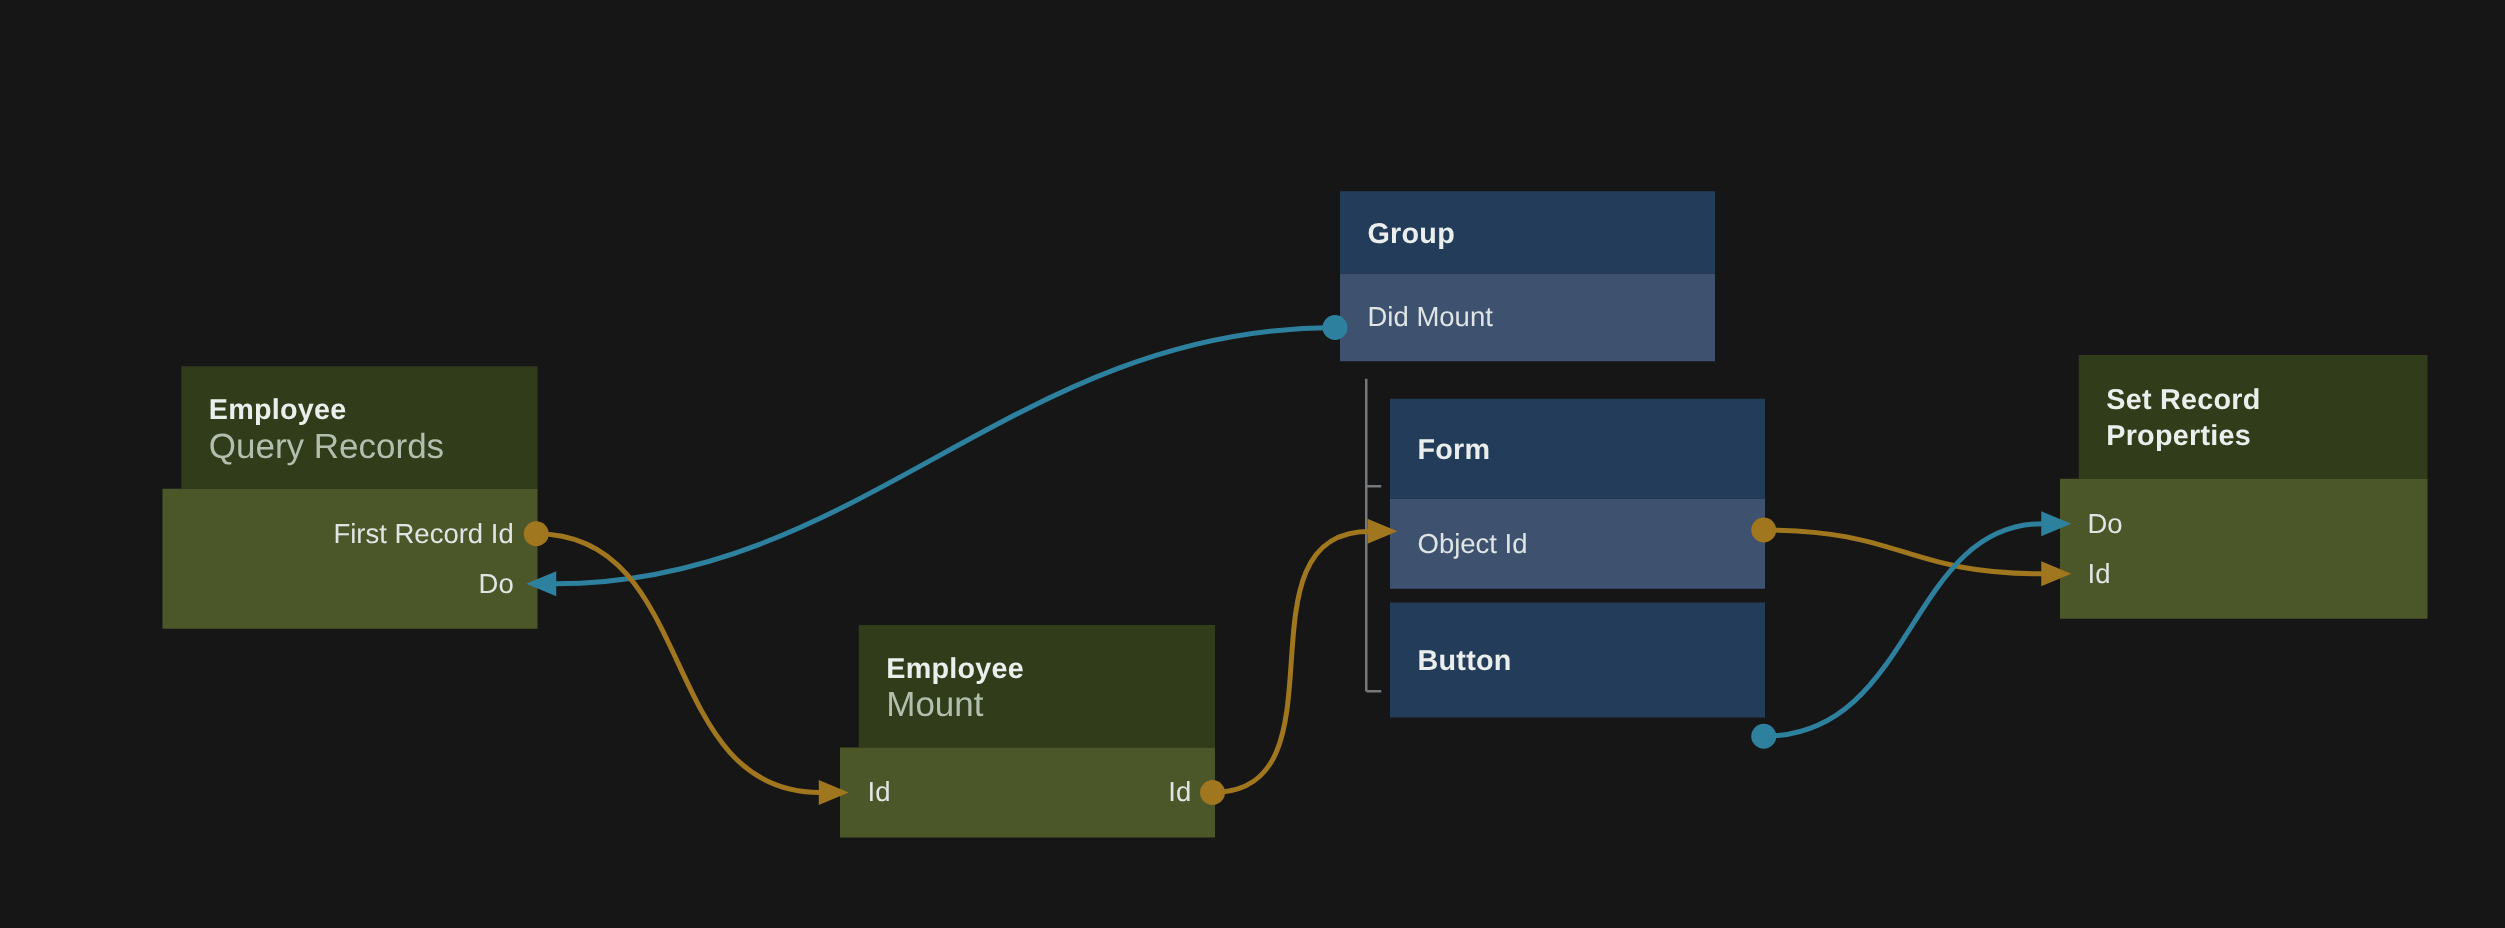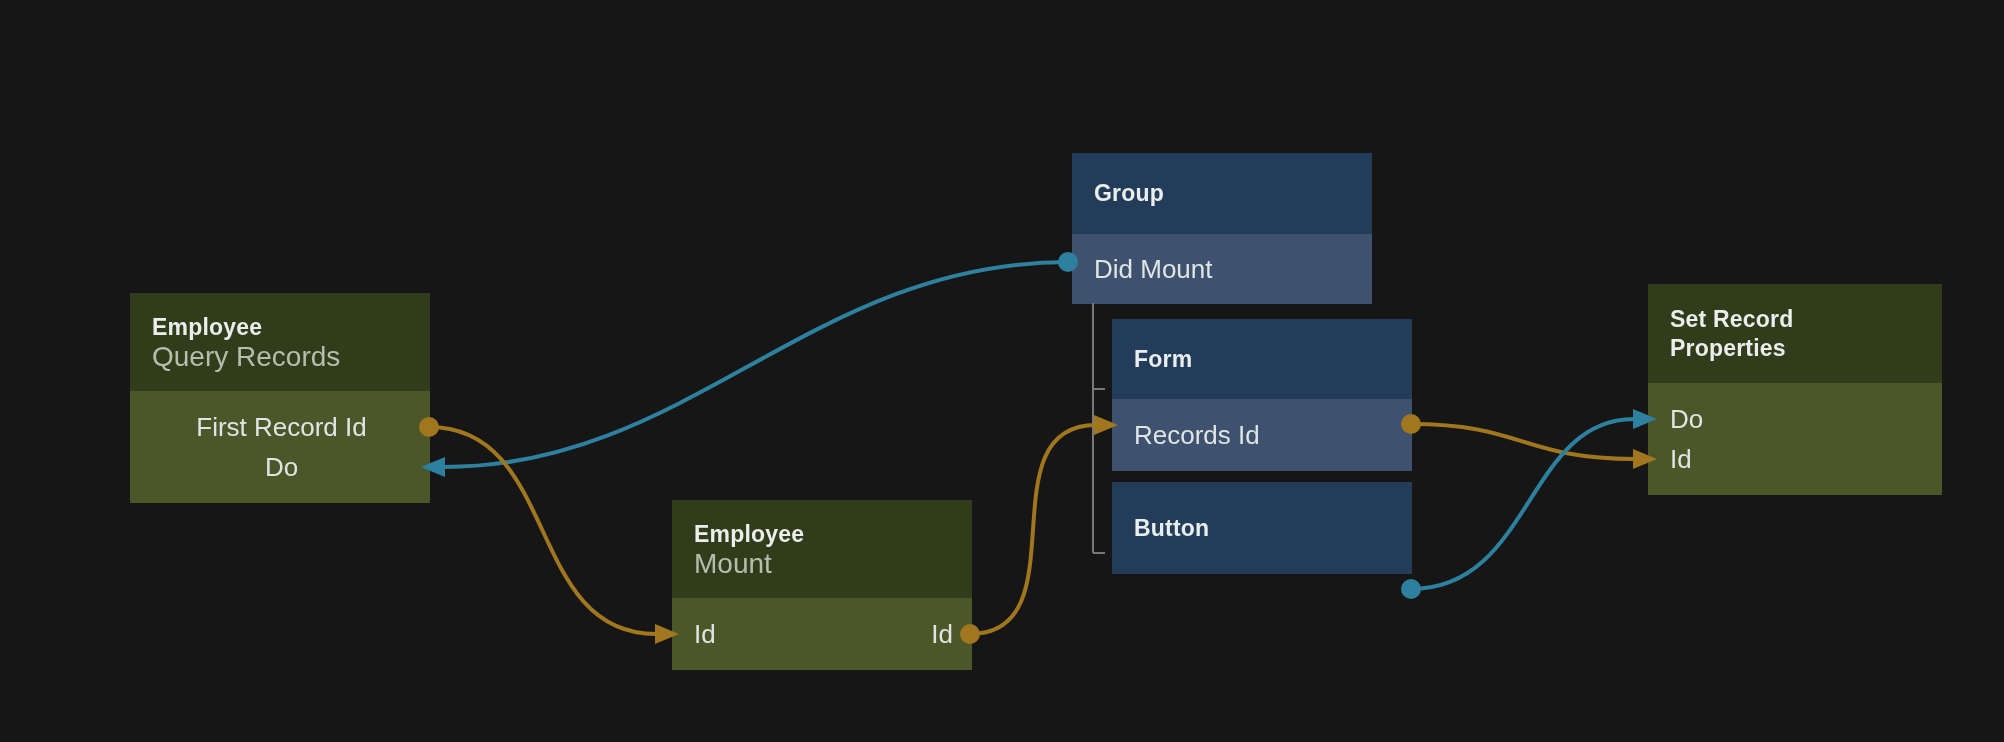--- a/index.html
+++ b/index.html
@@ -19,27 +19,27 @@
     font-size:23px;font-weight:700;line-height:29px;
     color:var(--title,#eaeeec);white-space:pre-line;letter-spacing:.2px;
   }
   .node .subtitle{
     font-size:28px;font-weight:400;line-height:29px;
     color:var(--subtitle,#b3bfae);
   }
   .node .body{padding:16px 0;}
   .row{
     height:40px;display:flex;align-items:center;
-    font-size:26px;color:var(--portText,#dfe5e4);
+    font-size:22px;color:var(--portText,#dfe5e4);
     padding:0 19px 0 22px;box-sizing:border-box;
   }
-  .row.right{justify-content:center;}
+  .row.right{justify-content:flex-end;}
   .row.split{justify-content:space-between;}
 
-  .green .head{background:var(--greenHeader,#313d1a);}
+  .green .head{background:var(--greenHeader,#313d1a);margin-left:15px;}
   .green .body{background:var(--greenBody,#4c5729);}
   .blue  .head{background:var(--blueHeader,#223c59);}
   .blue  .body{background:var(--blueBody,#3e516f);}
 
   svg.wires{position:absolute;left:0;top:0;width:2004px;height:742px;}
   .wire{fill:none;stroke-width:4;stroke-linecap:round;}
   .wire.orange{stroke:var(--orange,#a0761e);}
   .wire.teal{stroke:var(--teal,#2e819e);}
   .dot.orange,.arrow.orange{fill:var(--orange,#a0761e);}
   .dot.teal,.arrow.teal{fill:var(--teal,#2e819e);}
@@ -59,21 +59,21 @@
       <div class="row right">
         <span>First Record Id</span>
       </div>
       <div class="row right">
         <span>Do</span>
       </div>
     </div>
   </div>
 
   <div class="node blue" style="left:1072px;top:153px">
-    <div class="head" style="height:81px">
+    <div class="head" style="height:66px">
       <div class="title">Group</div>
     </div>
     <div class="body" style="padding:15px 0">
       <div class="row">
         <span>Did Mount</span>
       </div>
     </div>
   </div>
 
   <div class="node green" style="left:672px;top:500px">
@@ -88,21 +88,21 @@
       </div>
     </div>
   </div>
 
   <div class="node blue" style="left:1112px;top:319px">
     <div class="head" style="height:80px">
       <div class="title">Form</div>
     </div>
     <div class="body">
       <div class="row">
-        <span>Records Id</span>
+        <span>Object Id</span>
       </div>
     </div>
   </div>
 
   <div class="node blue" style="left:1112px;top:482px">
     <div class="head" style="height:92px">
       <div class="title">Button</div>
     </div>
   </div>
 

